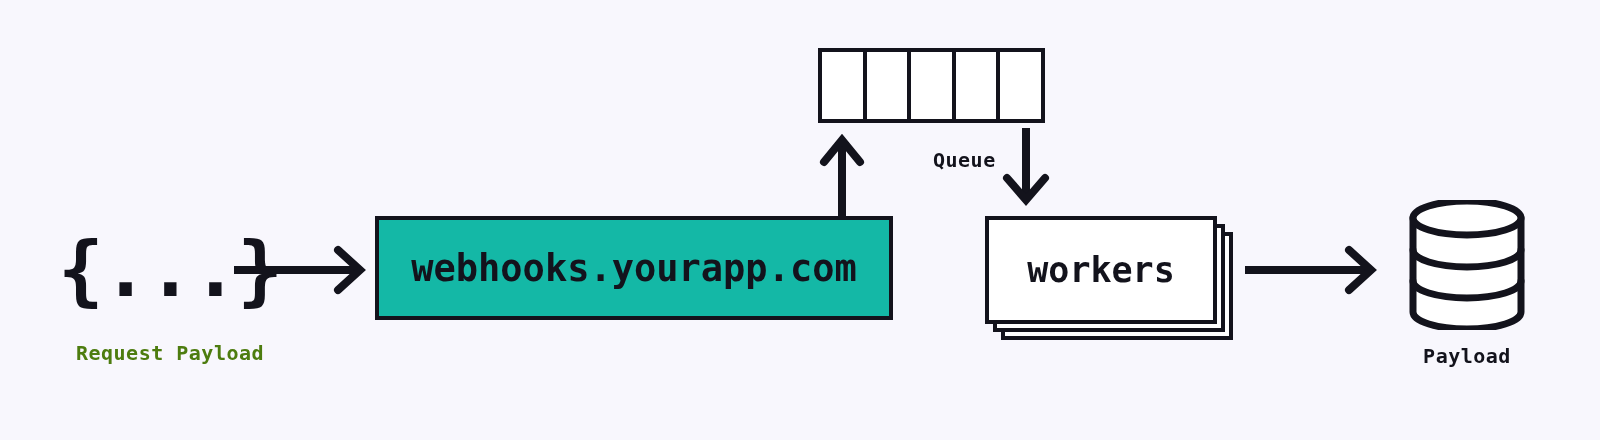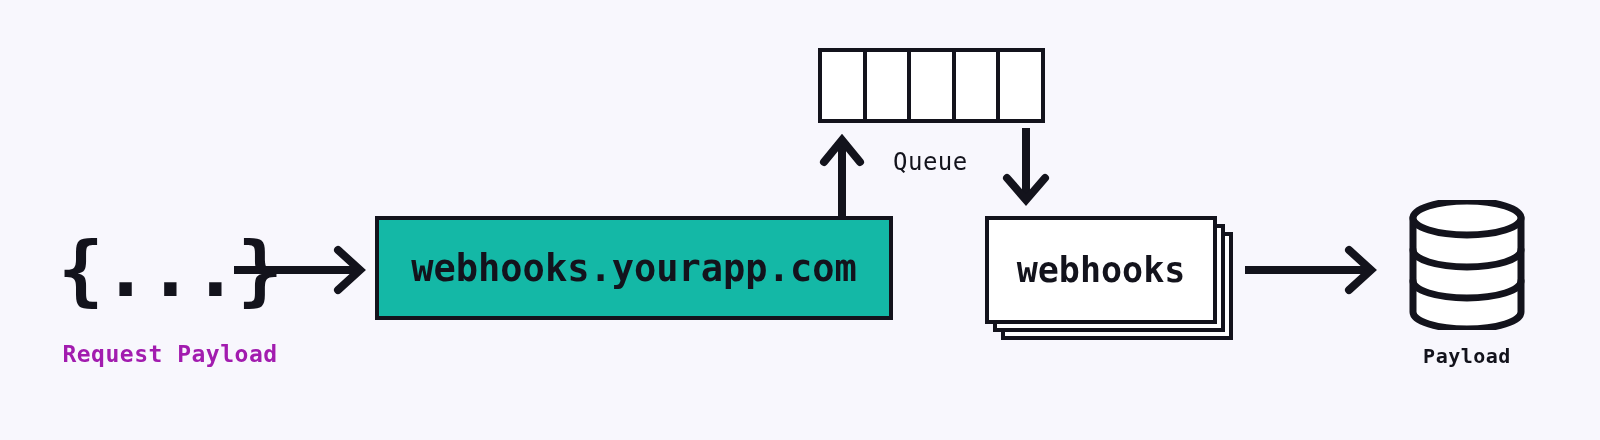--- a/index.html
+++ b/index.html
@@ -37,23 +37,23 @@
     color: #13131c;
     letter-spacing: -1px;
     line-height: 1;
     user-select: none;
   }
   #payload-label {
     left: 30px;
     top: 341px;
     width: 280px;
     text-align: center;
-    font-size: 23px;
-    font-weight: 700;
-    color: #a21caf;
+    font-size: 20px;
+    font-weight: 700;
+    color: #4d7c0f;
     font-family: "DejaVu Sans Mono", "Liberation Mono", monospace;
     letter-spacing: 0.5px;
   }
 
   
   .node-box {
     background: #14b8a6;
     border: 4px solid #13131c;
     box-sizing: border-box;
     display: flex;
@@ -112,24 +112,24 @@
     box-sizing: border-box;
   }
   .queue-cell {
     flex: 1 1 0;
     border-right: 4px solid #13131c;
     box-sizing: border-box;
     background: #ffffff;
   }
   .queue-cell:last-child { border-right: none; }
   #queue-label {
-    left: 893px;
+    left: 933px;
     top: 148px;
-    font-size: 24px;
-    font-weight: 400;
+    font-size: 20px;
+    font-weight: 700;
     color: #13131c;
     font-family: "DejaVu Sans Mono", "Liberation Mono", monospace;
     letter-spacing: 0.5px;
     white-space: nowrap;
   }
 
   
   #database-group {
     left: 1405px;
     top: 200px;
@@ -190,21 +190,21 @@
 
   <svg class="arrow-svg" id="arrow-queue-to-workers" width="52" height="76" viewBox="0 0 52 76">
     <line x1="26" y1="0" x2="26" y2="70" stroke="#13131c" stroke-width="8" stroke-linecap="butt"></line>
     <polyline points="7,50 26,72 45,50" fill="none" stroke="#13131c" stroke-width="8" stroke-linecap="round" stroke-linejoin="miter"></polyline>
   </svg>
 
   <div class="abs" id="workers-stack">
     <div class="stack-layer" id="workers-layer-3"></div>
     <div class="stack-layer" id="workers-layer-2"></div>
     <div class="stack-layer" id="workers-layer-1">
-      <span class="node-text">webhooks</span>
+      <span class="node-text">workers</span>
     </div>
   </div>
 
   <svg class="arrow-svg" id="arrow-workers-to-db" width="136" height="44" viewBox="0 0 136 44">
     <line x1="2" y1="22" x2="124" y2="22" stroke="#13131c" stroke-width="8" stroke-linecap="butt"></line>
     <polyline points="106,2 128,22 106,42" fill="none" stroke="#13131c" stroke-width="8" stroke-linecap="round" stroke-linejoin="miter"></polyline>
   </svg>
 
   <div class="abs" id="database-group">
     <svg width="124" height="130" viewBox="0 0 124 130">

